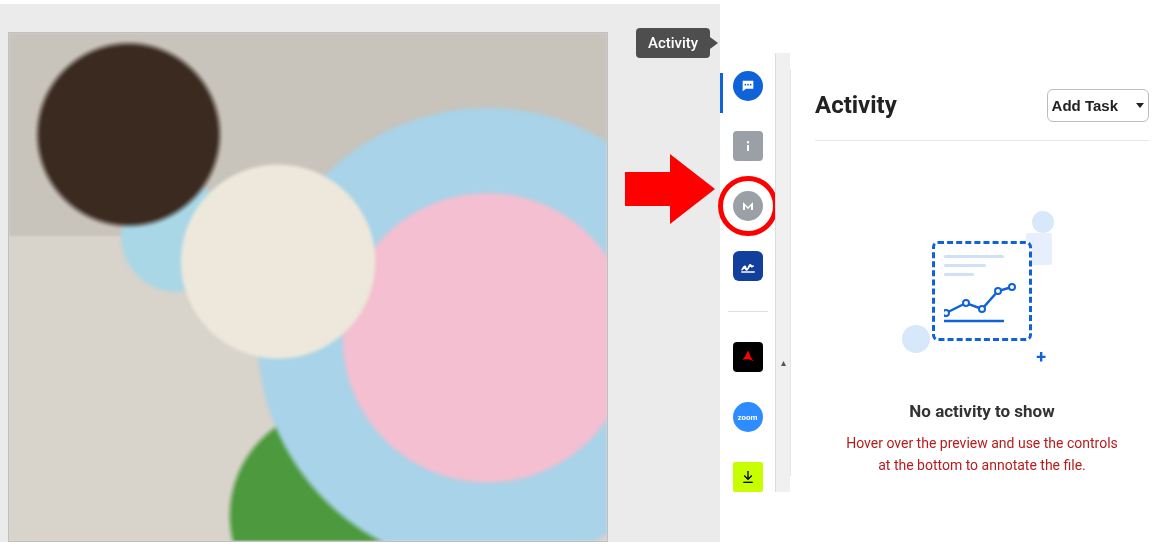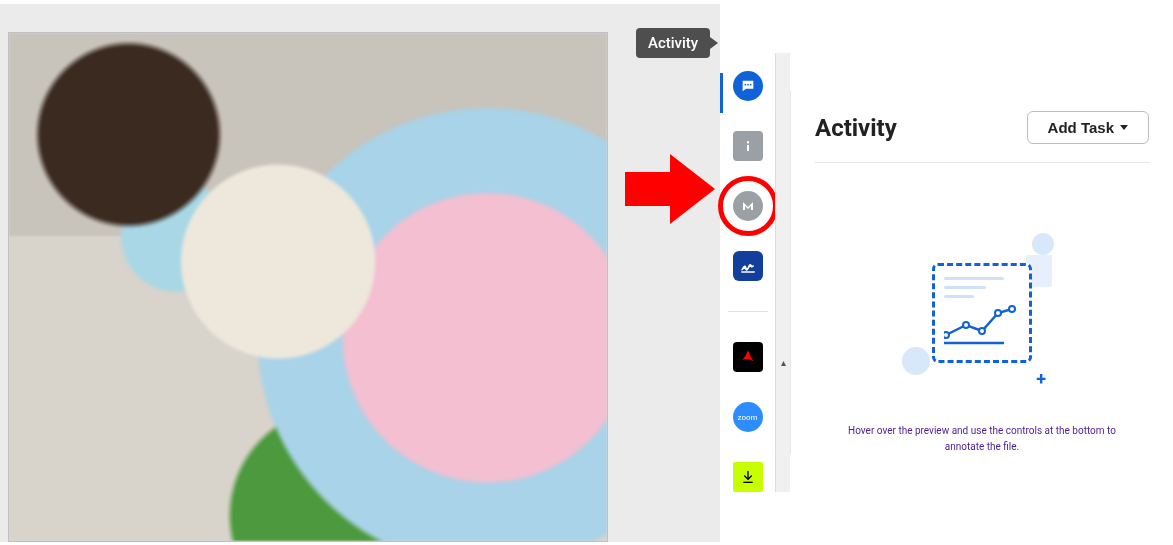--- a/index.html
+++ b/index.html
@@ -80,38 +80,38 @@
   .scrollbar { width: 15px; background: #f0f0f0; position: relative; border-left: 1px solid #dcdcdc; }
   .scroll-arrow-up { position: absolute; top: 300px; left: 0; width: 15px; height: 18px; display: flex; align-items: center; justify-content: center; font-size: 10px; color: #555; }
   .scroll-track { position: absolute; top: 318px; bottom: 0; left: 0; right: 0; background: #f0f0f0; }
 
   
   .activity-panel { flex: 1; padding: 20px 24px 0 24px; background: #fff; border-left: 1px solid #e6e6e6; display: flex; flex-direction: column; }
   .panel-header { display: flex; align-items: center; justify-content: space-between; padding-bottom: 18px; border-bottom: 1px solid #e6e6e6; }
   .panel-title { font-size: 24px; font-weight: 700; color: #222; }
   .add-task-btn {
     background: #fff; border: 1px solid #bcbcbc; border-radius: 6px;
-    padding: 7px 20px; font-size: 15px; font-weight: 600; color: #222;
-    display: inline-flex; align-items: center; gap: 6px; cursor: pointer;
+    padding: 7px 4px; font-size: 15px; font-weight: 600; color: #222;
+    display: inline-flex; align-items: center; gap: 18px; cursor: pointer;
   }
   .caret-down { width: 0; height: 0; border-left: 4px solid transparent; border-right: 4px solid transparent; border-top: 5px solid #222; }
 
   .empty-state { flex: 1; display: flex; flex-direction: column; align-items: center; justify-content: flex-start; padding-top: 70px; text-align: center; color: #333; }
   .illus { position: relative; width: 160px; height: 150px; margin-bottom: 40px; }
   .illus .dot1 { position: absolute; top: 0; right: 8px; width: 22px; height: 22px; border-radius: 50%; background: #d8e8fb; }
   .illus .sheet { position: absolute; top: 22px; right: 10px; width: 26px; height: 32px; background: #e6effb; border-radius: 2px; }
   .illus .dot2 { position: absolute; bottom: 8px; left: 0; width: 28px; height: 28px; border-radius: 50%; background: #d8e8fb; }
   .illus .frame { position: absolute; top: 30px; left: 30px; width: 100px; height: 100px; border: 3px dashed #1062d8; border-radius: 6px; background: #fff; }
   .illus .lines { position: absolute; top: 44px; left: 42px; width: 60px; }
   .illus .lines span { display: block; height: 3px; background: #cfe0f7; margin-bottom: 6px; border-radius: 2px; }
   .illus .chartline { position: absolute; top: 72px; left: 42px; width: 72px; height: 40px; }
   .illus .plus { position: absolute; bottom: -6px; right: 16px; color: #1062d8; font-size: 18px; font-weight: 700; }
 
   .empty-h { font-size: 17px; font-weight: 700; margin-bottom: 12px; }
-  .empty-p { font-size: 10px; color: #4c1d95; line-height: 1.55; max-width: 280px; }
+  .empty-p { font-size: 14px; color: #b91c1c; line-height: 1.55; max-width: 280px; }
 </style>
 </head>
 <body>
 
 <div class="app">
 
   <div class="preview-pane">
     <div class="preview-image" title=""></div>
 
     <div class="tooltip">
@@ -157,21 +157,21 @@
 
       <div class="rail-sep"></div>
 
       <div class="rail-btn pdf">
         <svg width="18" height="18" viewBox="0 0 24 24">
             <path fill="#ff0000" d="M12 3c-2 6-5 10-8 13 4-2 8-2 12 0 4 2 4 2 4 2-3-3-6-9-8-15z"></path>
           </svg>
       </div>
 
       <div class="rail-btn zoom">
-        <span style="color:#fff;font-size:8px;font-weight:400;">zoom</span>
+        <span style="color:#fff;font-size:8px;font-weight:700;">zoom</span>
       </div>
 
       <div class="rail-btn dl">
         <svg width="16" height="16" viewBox="0 0 24 24">
             <path fill="#000" d="M11 3h2v10l4-4 1.4 1.4L12 17 5.6 10.4 7 9l4 4V3z"></path>
             <rect x="5" y="19" width="14" height="2" fill="#000"></rect>
           </svg>
       </div>
 
     </div>
@@ -206,17 +206,18 @@
           <polyline points="2,30 22,20 38,26 54,8 68,4" fill="none" stroke="#1062d8" stroke-width="2.5"></polyline>
           <circle cx="2" cy="30" r="3" fill="#fff" stroke="#1062d8" stroke-width="2"></circle>
           <circle cx="22" cy="20" r="3" fill="#fff" stroke="#1062d8" stroke-width="2"></circle>
           <circle cx="38" cy="26" r="3" fill="#fff" stroke="#1062d8" stroke-width="2"></circle>
           <circle cx="54" cy="8" r="3" fill="#fff" stroke="#1062d8" stroke-width="2"></circle>
           <circle cx="68" cy="4" r="3" fill="#fff" stroke="#1062d8" stroke-width="2"></circle>
           <line x1="0" y1="38" x2="60" y2="38" stroke="#1062d8" stroke-width="2.5"></line>
         </svg>
         <div class="plus">+</div>
       </div>
+      <div class="empty-h">No activity to show</div>
       <div class="empty-p">Hover over the preview and use the controls at the bottom to annotate the file.</div>
     </div>
   </div>
 
 </div>
 
 </body></html>

